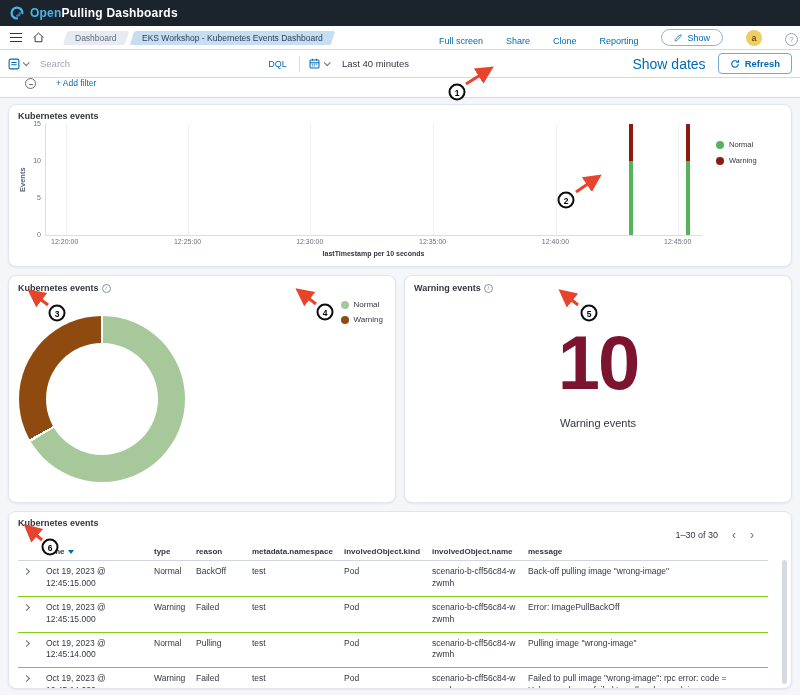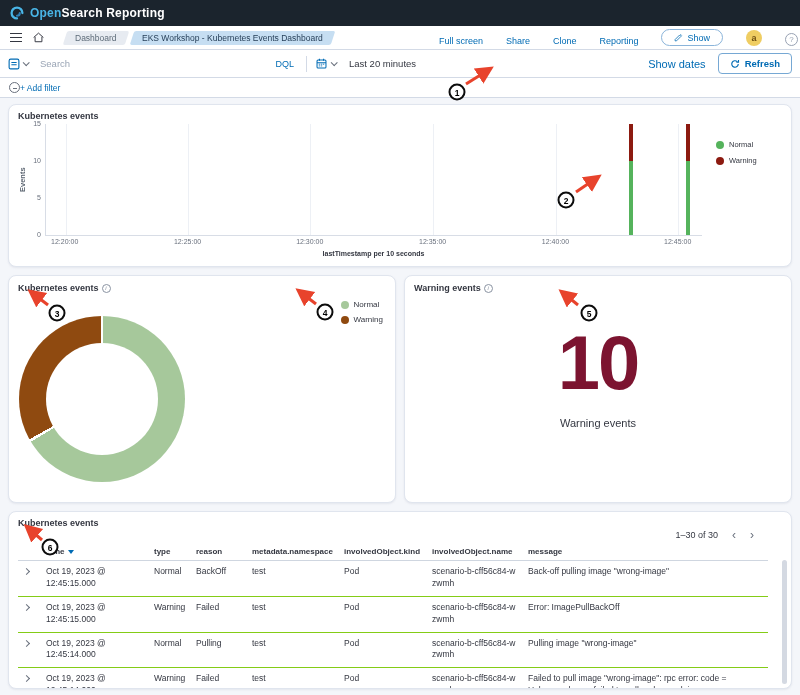--- a/index.html
+++ b/index.html
@@ -30,25 +30,25 @@
   .query-bar { height:28px; background:#fff; border-bottom:1px solid #d3dae6; display:flex; align-items:center; padding:0 8px; }
   .qb-filter-ico { display:flex; align-items:center; gap:3px; }
   .chev { width:5px; height:5px; border-right:1.2px solid #69707d; border-bottom:1.2px solid #69707d; transform:rotate(45deg) translateY(-1px); display:inline-block; }
   .search-placeholder { color:#9aa5b5; font-size:9.5px; margin-left:12px; flex:0 0 auto; }
   .qb-spacer1 { flex:1; }
   .dql { color:#006BB4; font-size:9px; padding:0 12px; cursor:pointer; }
   .vsep { width:1px; height:16px; background:#d3dae6; }
   .datepicker { display:flex; align-items:center; gap:4px; padding:0 9px; cursor:pointer; }
   .time-range { font-size:9.5px; color:#343741; margin-left:4px; }
   .qb-spacer2 { flex:1.2; }
-  .show-dates { color:#006BB4; font-size:11px; margin-right:12px; cursor:pointer; }
+  .show-dates { color:#006BB4; font-size:14px; margin-right:12px; cursor:pointer; }
   .refresh-btn { display:flex; align-items:center; gap:5px; border:1px solid #76a8d4; border-radius:4px; background:#fff; color:#006BB4; font-size:9.5px; font-weight:600; padding:4px 11px; cursor:pointer; }
 
   
-  .filter-bar { height:20px; background:#fff; border-bottom:1px solid #d3dae6; display:flex; align-items:center; gap:0; padding:0 9px; }
+  .filter-bar { height:20px; background:#fff; border-bottom:1px solid #d3dae6; display:flex; gap:20px; padding:0 25px; }
   .filter-circle { width:11px; height:11px; border-radius:50%; border:1px solid #69707d; position:relative; }
   .filter-circle::after { content:""; position:absolute; left:2.5px; right:2.5px; top:4.5px; height:1px; background:#69707d; }
   .add-filter { color:#006BB4; font-size:8.5px; cursor:pointer; }
 
   
   .dashboard { background:#f4f6fa; height:597px; padding:6px 8px; display:flex; flex-direction:column; }
   .panel { background:#fff; border:1px solid #e0e5ee; border-radius:8px; box-shadow:0 1px 2px rgba(153,163,181,.18); }
   .panel-title-row { display:flex; align-items:center; gap:3px; }
   .panel-title { font-size:9px; font-weight:bold; color:#343741; }
   .info-ico { width:9px; height:9px; border-radius:50%; border:1px solid #8a93a2; color:#8a93a2; font-size:6px; line-height:7px; text-align:center; font-style:italic; }
@@ -106,21 +106,21 @@
 </style>
 </head>
 <body>
 
 <div class="app-header">
   <svg width="14" height="14" viewBox="0 0 16 16">
     <path d="M14.2 8a6.2 6.2 0 1 0-6.2 6.2" fill="none" stroke="#49b5e6" stroke-width="2.6" stroke-linecap="round"></path>
     <path d="M8 11.2A3.2 3.2 0 0 0 11.2 8" fill="none" stroke="#2f7fb6" stroke-width="2.4" stroke-linecap="round"></path>
   </svg>
   <div class="logo-text">
-    <span class="open">Open</span><span>Search Reporting</span>
+    <span class="open">Open</span><span>Pulling Dashboards</span>
   </div>
 </div>
 
 <div class="nav-bar">
   <div class="burger">
       <div></div>
       <div></div>
       <div></div>
     </div>
   <svg width="13" height="13" viewBox="0 0 16 16">
@@ -159,21 +159,21 @@
   <span class="dql">DQL</span>
   <div class="vsep"></div>
   <div class="datepicker">
     <svg width="11" height="11" viewBox="0 0 16 16">
       <rect x="1.5" y="3" width="13" height="11.5" rx="1.5" fill="none" stroke="#006BB4" stroke-width="1.5"></rect>
       <path d="M1.5 6.8 h13 M5 1 v3 M11 1 v3" stroke="#006BB4" stroke-width="1.5"></path>
       <path d="M4 9 h2 M7 9 h2 M10 9 h2 M4 11.5 h2 M7 11.5 h2" stroke="#006BB4" stroke-width="1.2"></path>
     </svg>
     <span class="chev"></span>
   </div>
-  <span class="time-range">Last 20 minutes</span>
+  <span class="time-range">Last 40 minutes</span>
   <div class="qb-spacer2"></div>
   <span class="show-dates">Show dates</span>
   <div class="refresh-btn">
     <svg width="10" height="10" viewBox="0 0 16 16">
       <path d="M13.2 8a5.2 5.2 0 1 1-1.6-3.8" fill="none" stroke="#006BB4" stroke-width="1.8"></path>
       <path d="M13.6 1.6 v3.4 h-3.4" fill="none" stroke="#006BB4" stroke-width="1.8"></path>
     </svg>
     <span>Refresh</span>
   </div>
 </div>

